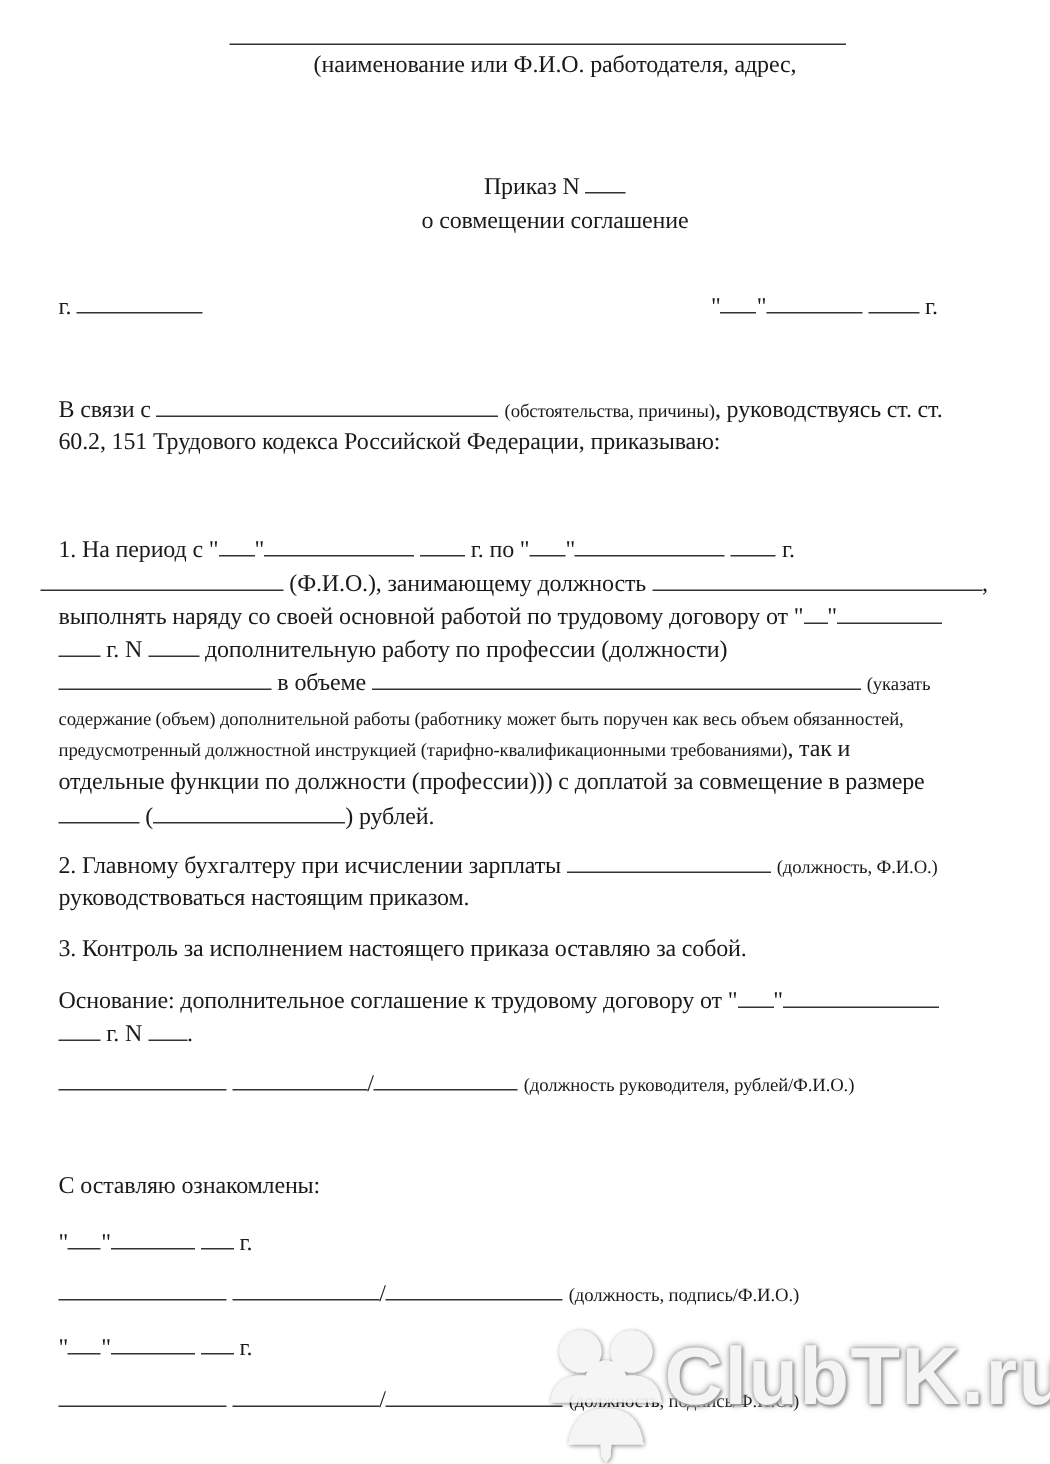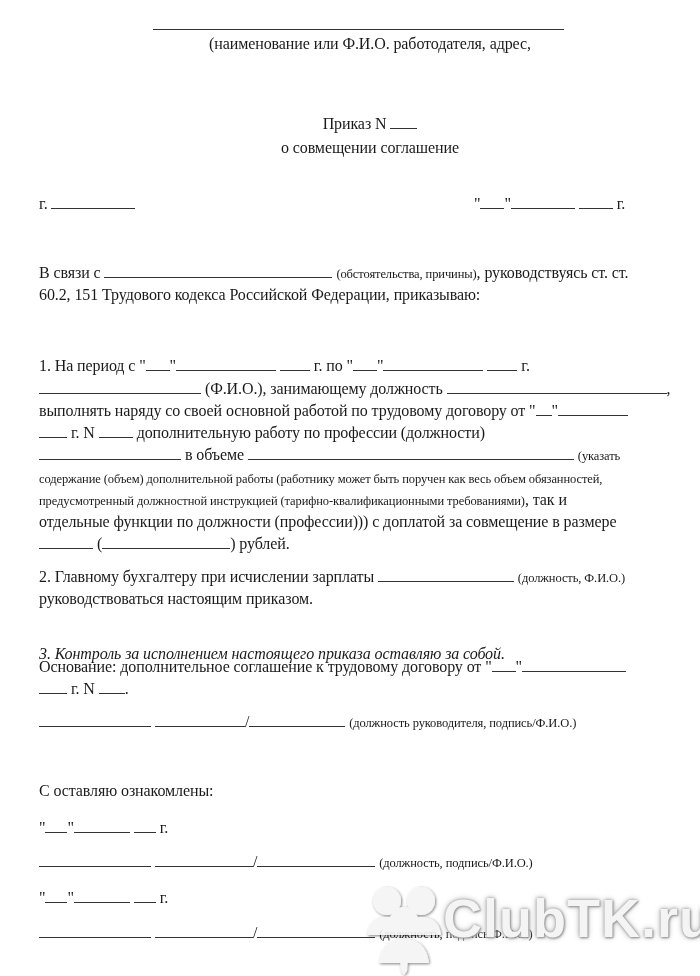--- a/index.html
+++ b/index.html
@@ -52,21 +52,21 @@
   </div>
   <div class="line" style="left:39px; top:285px;">60.2, 151 Трудового кодекса Российской Федерации, приказываю:</div>
 
   <div class="line" style="left:39px; top:356px;">
     <span>1. На период с "</span><span class="blank" style="width:24px;"></span><span>"</span><span class="blank" style="width:100px;"></span>
     <span class="blank" style="width:30px;"></span>
     <span>г. по "</span><span class="blank" style="width:24px;"></span><span>"</span><span class="blank" style="width:100px;"></span>
     <span class="blank" style="width:30px;"></span>
     <span>г.</span>
   </div>
-  <div class="line" style="left:39px; top:379px;">
+  <div class="line" style="left:27px; top:379px;">
     <span class="blank" style="width:162px;"></span>
     <span>(Ф.И.О.)</span><span>, занимающему должность</span>
     <span class="blank" style="width:220px;"></span><span>,</span>
   </div>
   <div class="line" style="left:39px; top:401px;">
     <span>выполнять наряду со своей основной работой по трудовому договору от "</span><span class="blank" style="width:16px;"></span><span>"</span><span class="blank" style="width:70px;"></span>
   </div>
   <div class="line" style="left:39px; top:423px;">
     <span class="blank" style="width:28px;"></span>
     <span>г. N</span>
@@ -89,35 +89,35 @@
     <span>(</span><span class="blank" style="width:128px;"></span><span>) рублей.</span>
   </div>
 
   <div class="line" style="left:39px; top:567px;">
     <span>2. Главному бухгалтеру при исчислении зарплаты</span>
     <span class="blank" style="width:136px;"></span>
     <span class="small">(должность, Ф.И.О.)</span>
   </div>
   <div class="line" style="left:39px; top:589px;">руководствоваться настоящим приказом.</div>
 
-  <div class="line" style="left:39px; top:644px;font-style:italic;">3. Контроль за исполнением настоящего приказа оставляю за собой.</div>
+  <div class="line" style="left:39px; top:623px;">3. Контроль за исполнением настоящего приказа оставляю за собой.</div>
 
   <div class="line" style="left:39px; top:657px;">
     <span>Основание: дополнительное соглашение к трудовому договору от "</span><span class="blank" style="width:24px;"></span><span>"</span><span class="blank" style="width:104px;"></span>
   </div>
   <div class="line" style="left:39px; top:679px;">
     <span class="blank" style="width:28px;"></span>
     <span>г. N</span>
     <span class="blank" style="width:26px;"></span><span>.</span>
   </div>
 
   <div class="line" style="left:39px; top:712px;">
     <span class="blank" style="width:112px;"></span>
     <span class="blank" style="width:90px;"></span><span>/</span><span class="blank" style="width:96px;"></span>
-    <span class="small">(должность руководителя, подпись/Ф.И.О.)</span>
+    <span class="small">(должность руководителя, рублей/Ф.И.О.)</span>
   </div>
 
   <div class="line" style="left:39px; top:781px;">С оставляю ознакомлены:</div>
 
   <div class="line" style="left:39px; top:818px;">
     <span>"</span><span class="blank" style="width:22px;"></span><span>"</span><span class="blank" style="width:56px;"></span>
     <span class="blank" style="width:22px;"></span>
     <span>г.</span>
   </div>
   <div class="line" style="left:39px; top:852px;">

